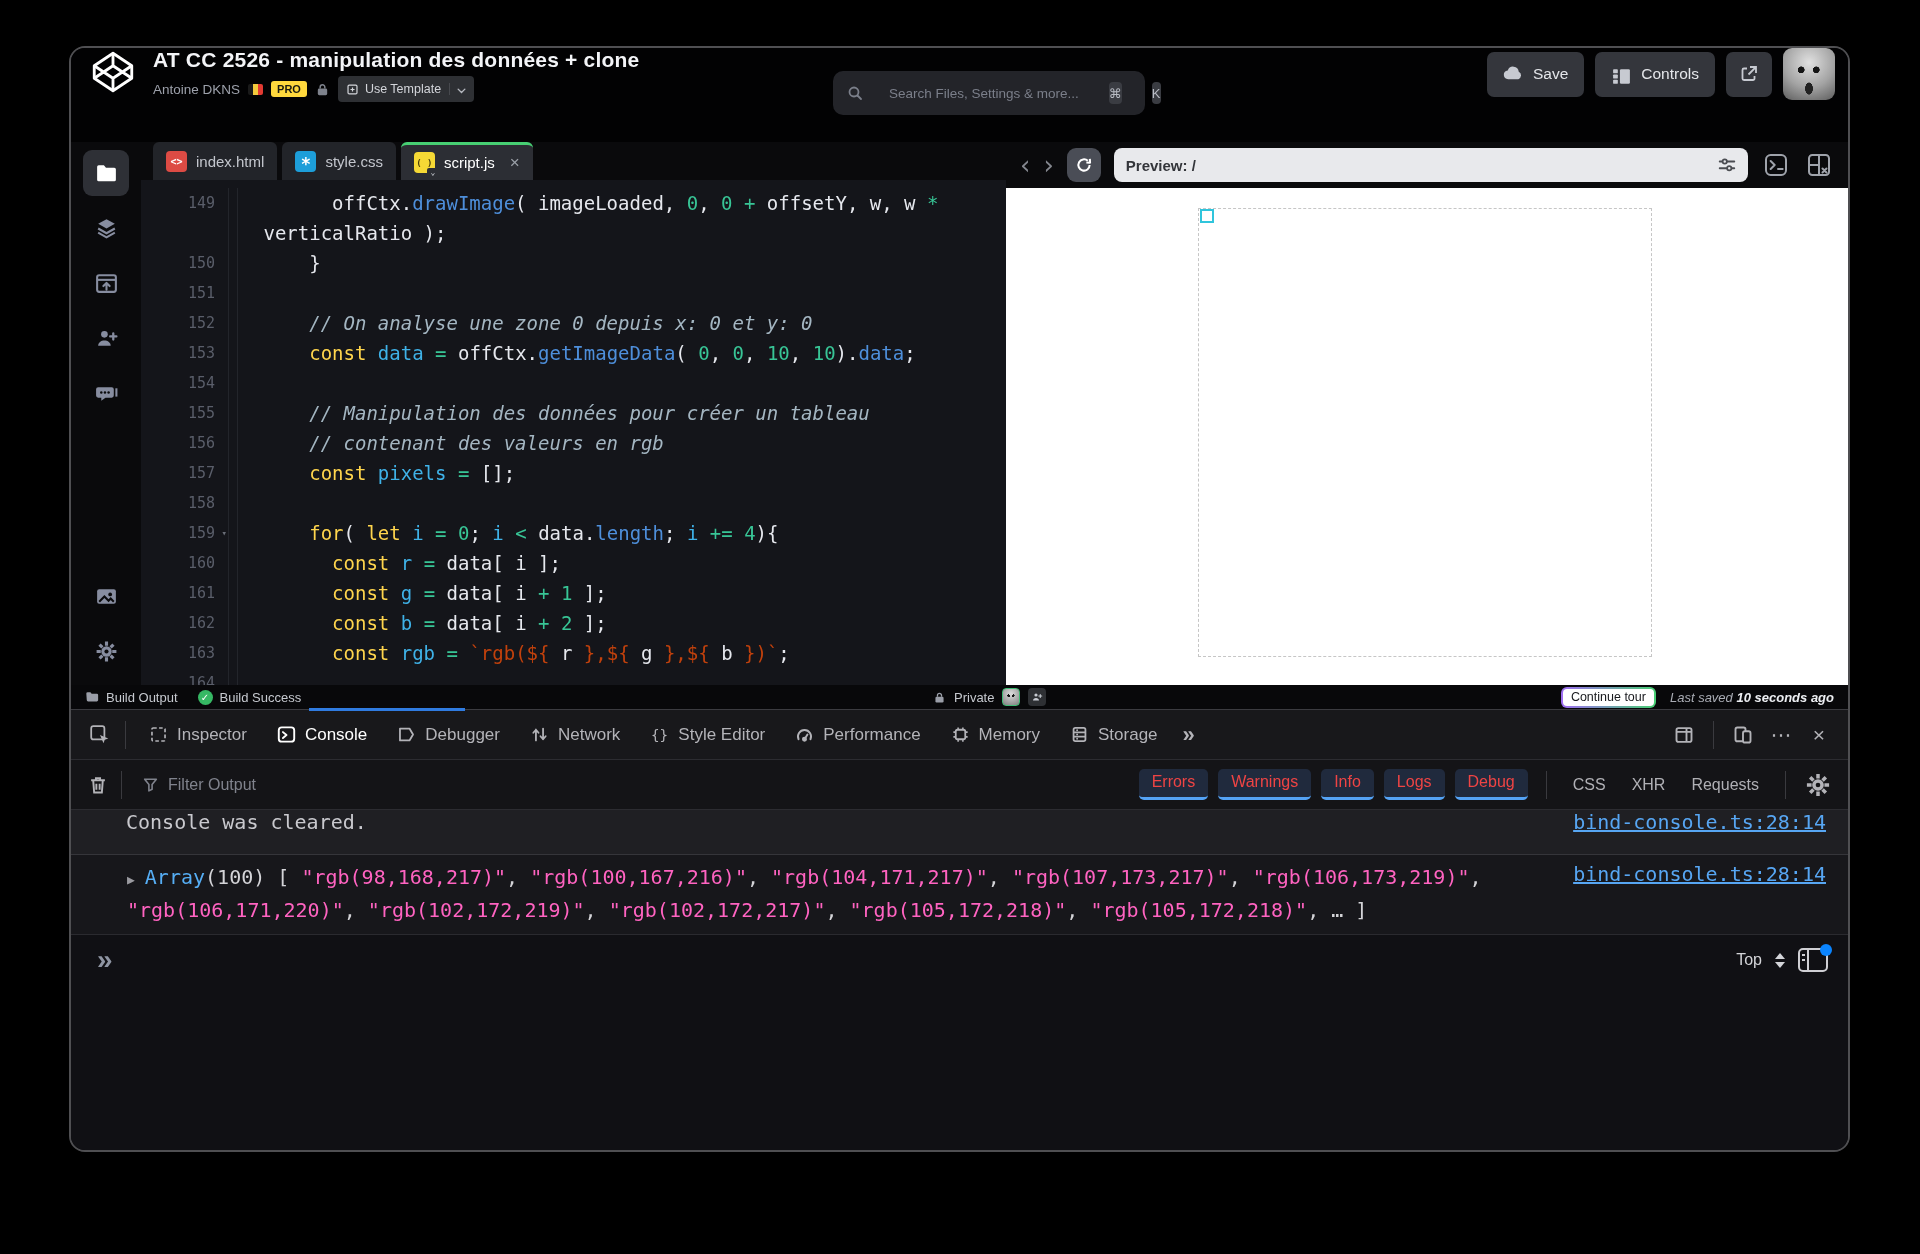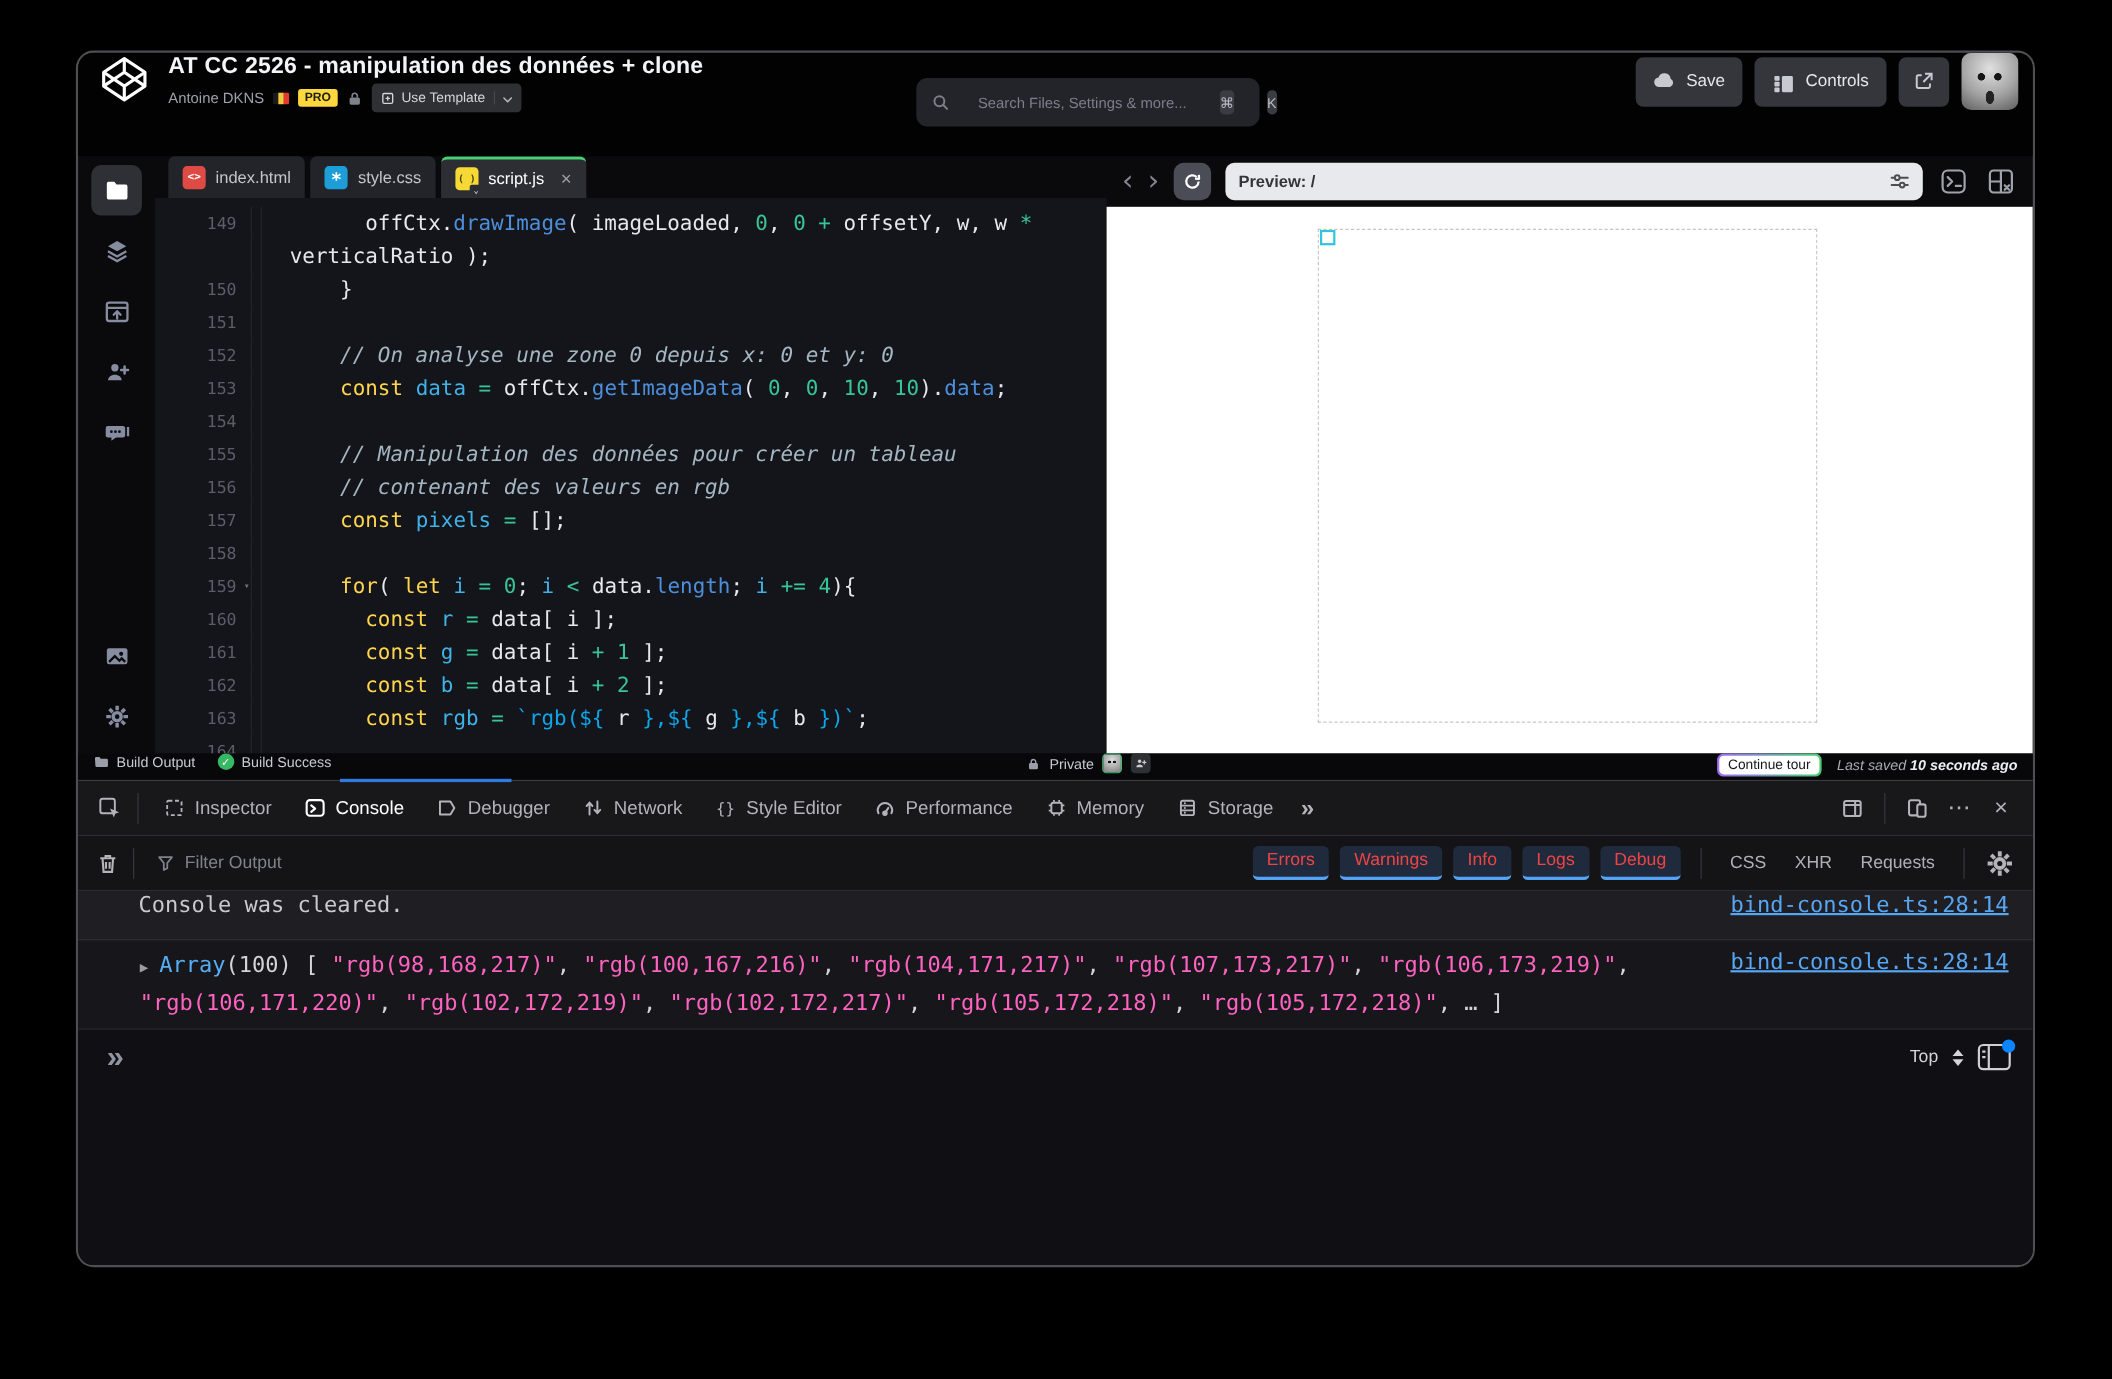--- a/index.html
+++ b/index.html
@@ -67,21 +67,21 @@
   .tab-close { margin-left:6px; color:#9ba0a8; font-size:17px; }
   .codearea { position:absolute; left:0; right:0; top:38px; bottom:0; background:#14151a;
               padding-top:8px; overflow:hidden;padding-left:32px; }
   .code-row { display:flex; height:30px; }
   .ln { width:56px; flex:none; text-align:right; padding-right:13px; color:#5a5e6a;
         font:15px/30px "DejaVu Sans Mono",monospace; border-right:1px solid #23252b; position:relative;}
   .fold { position:absolute; right:1px; top:0; font-size:9px; color:#6a6e78; }
   .code-text { white-space:pre; font:19px/30px "DejaVu Sans Mono",monospace; margin-left:8px;
                border-left:1px solid #23252b; padding-left:14px; color:#e6e8ee; }
   .c-pl{color:#e6e8ee} .c-kw{color:#ffd54d} .c-var{color:#3fb2e8} .c-op{color:#38c596}
-  .c-num{color:#38c596} .c-fn{color:#4e8fdb} .c-cm{color:#a4b6c2; font-style:italic} .c-str{color:#0ea5e9}
+  .c-num{color:#38c596} .c-fn{color:#4e8fdb} .c-cm{color:#a4b6c2; font-style:italic} .c-str{color:#c2410c}
 
   
   .preview { position:absolute; left:935px; top:94px; right:0; height:543px; }
   .pv-toolbar { height:46px; display:flex; align-items:center; padding:0 14px; gap:13px; }
   .pv-arrow { color:#84878f; font-size:26px; line-height:20px; font-family:"DejaVu Sans",sans-serif;}
   .pv-refresh { width:34px; height:34px; background:#4a4d56; border-radius:9px; color:#fff;
                 display:flex; align-items:center; justify-content:center; }
   .pv-refresh svg { width:18px; height:18px; }
   .pv-url { flex:1; height:34px; background:#e8e9ec; border-radius:8px; display:flex;
             align-items:center; padding:16px 12px; color:#33353a; font-size:15px; font-weight:700; }
@@ -89,21 +89,21 @@
   .pv-ibtn { width:30px; height:30px; color:#9fa3ab; display:flex; align-items:center; justify-content:center;}
   .pv-ibtn svg { width:24px; height:24px; }
   .pv-body { position:absolute; left:0; right:0; top:46px; bottom:0; background:#fff; }
   .dashed-rect { position:absolute; left:192px; top:20px; width:454px; height:449px;
                  border:1px dashed #c6c6c6; }
   .corner-square { position:absolute; left:1px; top:0px; width:14px; height:14px;
                    border:2px solid #30c5dc; background:#fff; }
 
   
   .statusbar { position:absolute; left:0; right:0; top:637px; height:24px; background:#08080a;
-               display:flex; align-items:flex-start; padding:0 14px; font-size:13px; color:#c6c9cf; }
+               display:flex; align-items:center; padding:0 14px; font-size:13px; color:#c6c9cf; }
   .sb-group { display:flex; align-items:center; gap:7px; }
   .sb-group + .sb-group { margin-left:20px; }
   .mini-icon { width:14px; height:14px; color:#9a9ea8; }
   .check { width:15px; height:15px; border-radius:50%; background:#36b864; color:#fff; font-size:10px;
            display:flex; align-items:center; justify-content:center; flex:none;}
   .status-progress { position:absolute; left:238px; bottom:-2px; width:156px; height:3px;
                      background:#2f7be0; z-index:3; }
   .private-group { position:absolute; left:862px; display:flex; align-items:center; gap:8px; }
   .mini-avatar { width:18px; height:18px; border-radius:4px; border:1.5px solid #3fba73;
      background: radial-gradient(circle at 35% 42%, #151515 9%, rgba(0,0,0,0) 10%),

